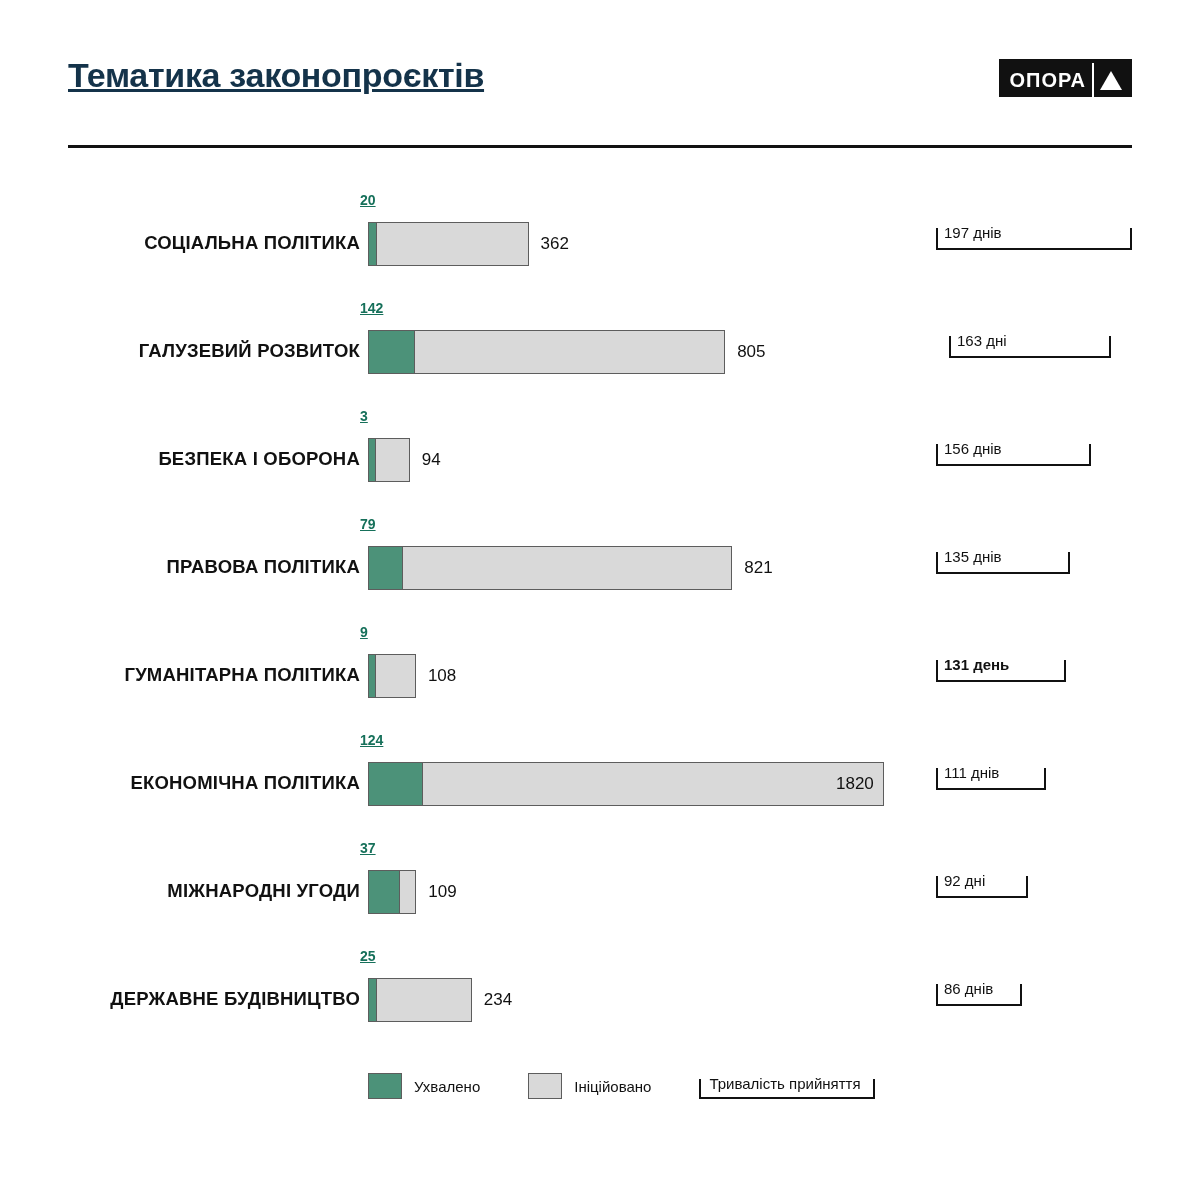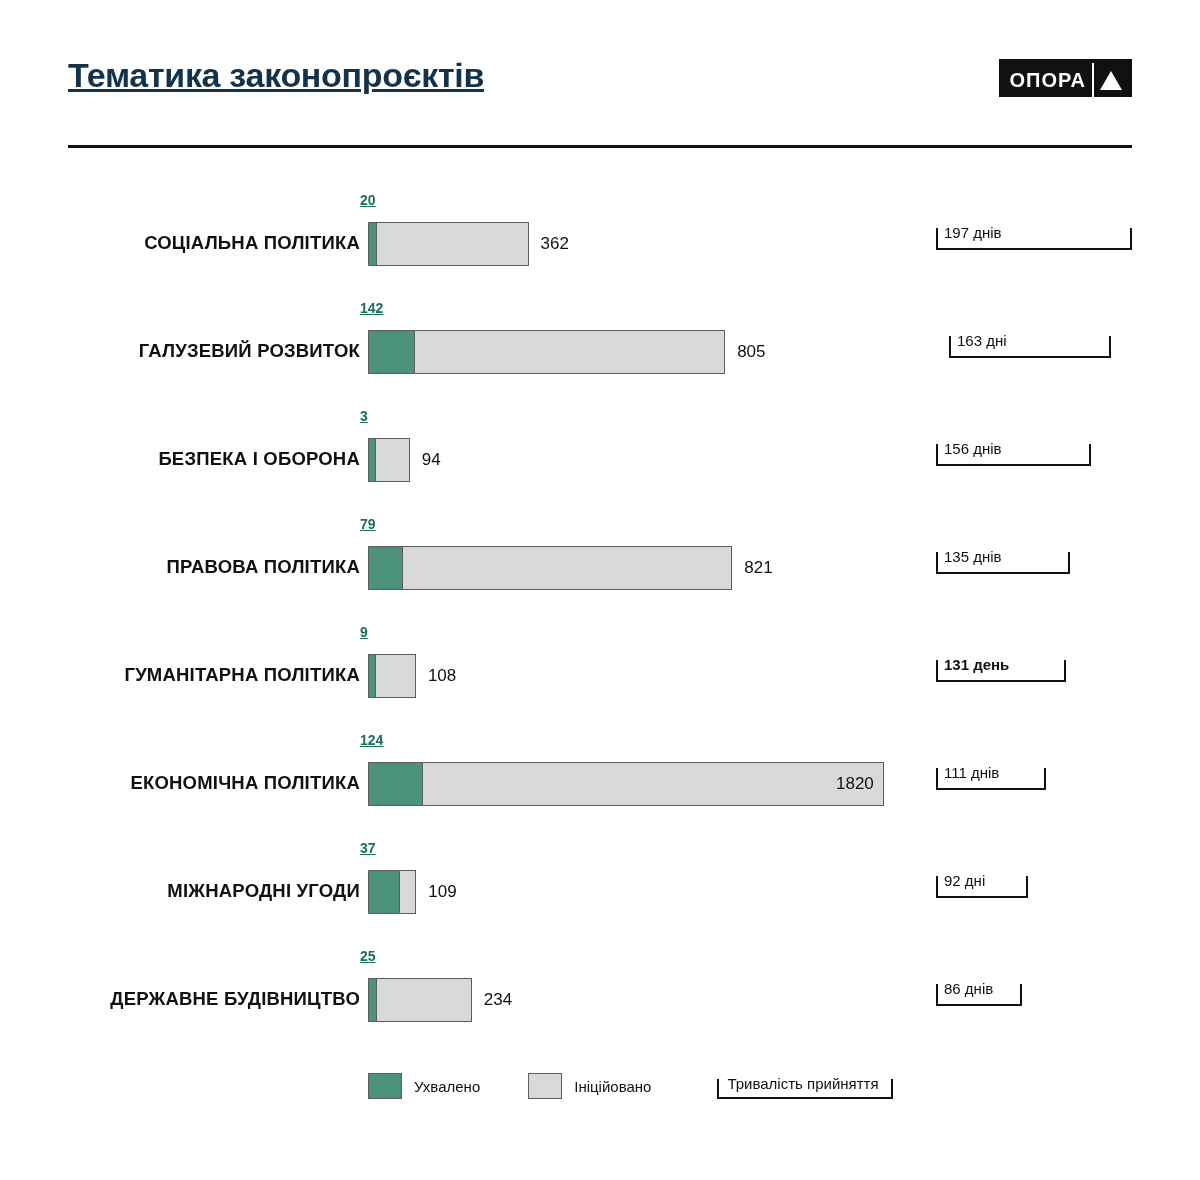--- a/index.html
+++ b/index.html
@@ -201,21 +201,20 @@
     box-sizing: border-box;
     margin-right: 12px;
   }
   .sw-passed { background: #4c9279; }
   .sw-init { background: #d9d9d9; }
   .legend-bracket {
     position: relative;
     width: 176px;
     height: 26px;
     margin-right: 10px;
-    margin-left: 18px;
   }
   .legend-bracket .lb-line {
     position: absolute;
     left: 0; top: 24px;
     width: 100%; height: 2px;
     background: #111111;
   }
   .legend-bracket .lb-cap {
     position: absolute;
     top: 6px;

